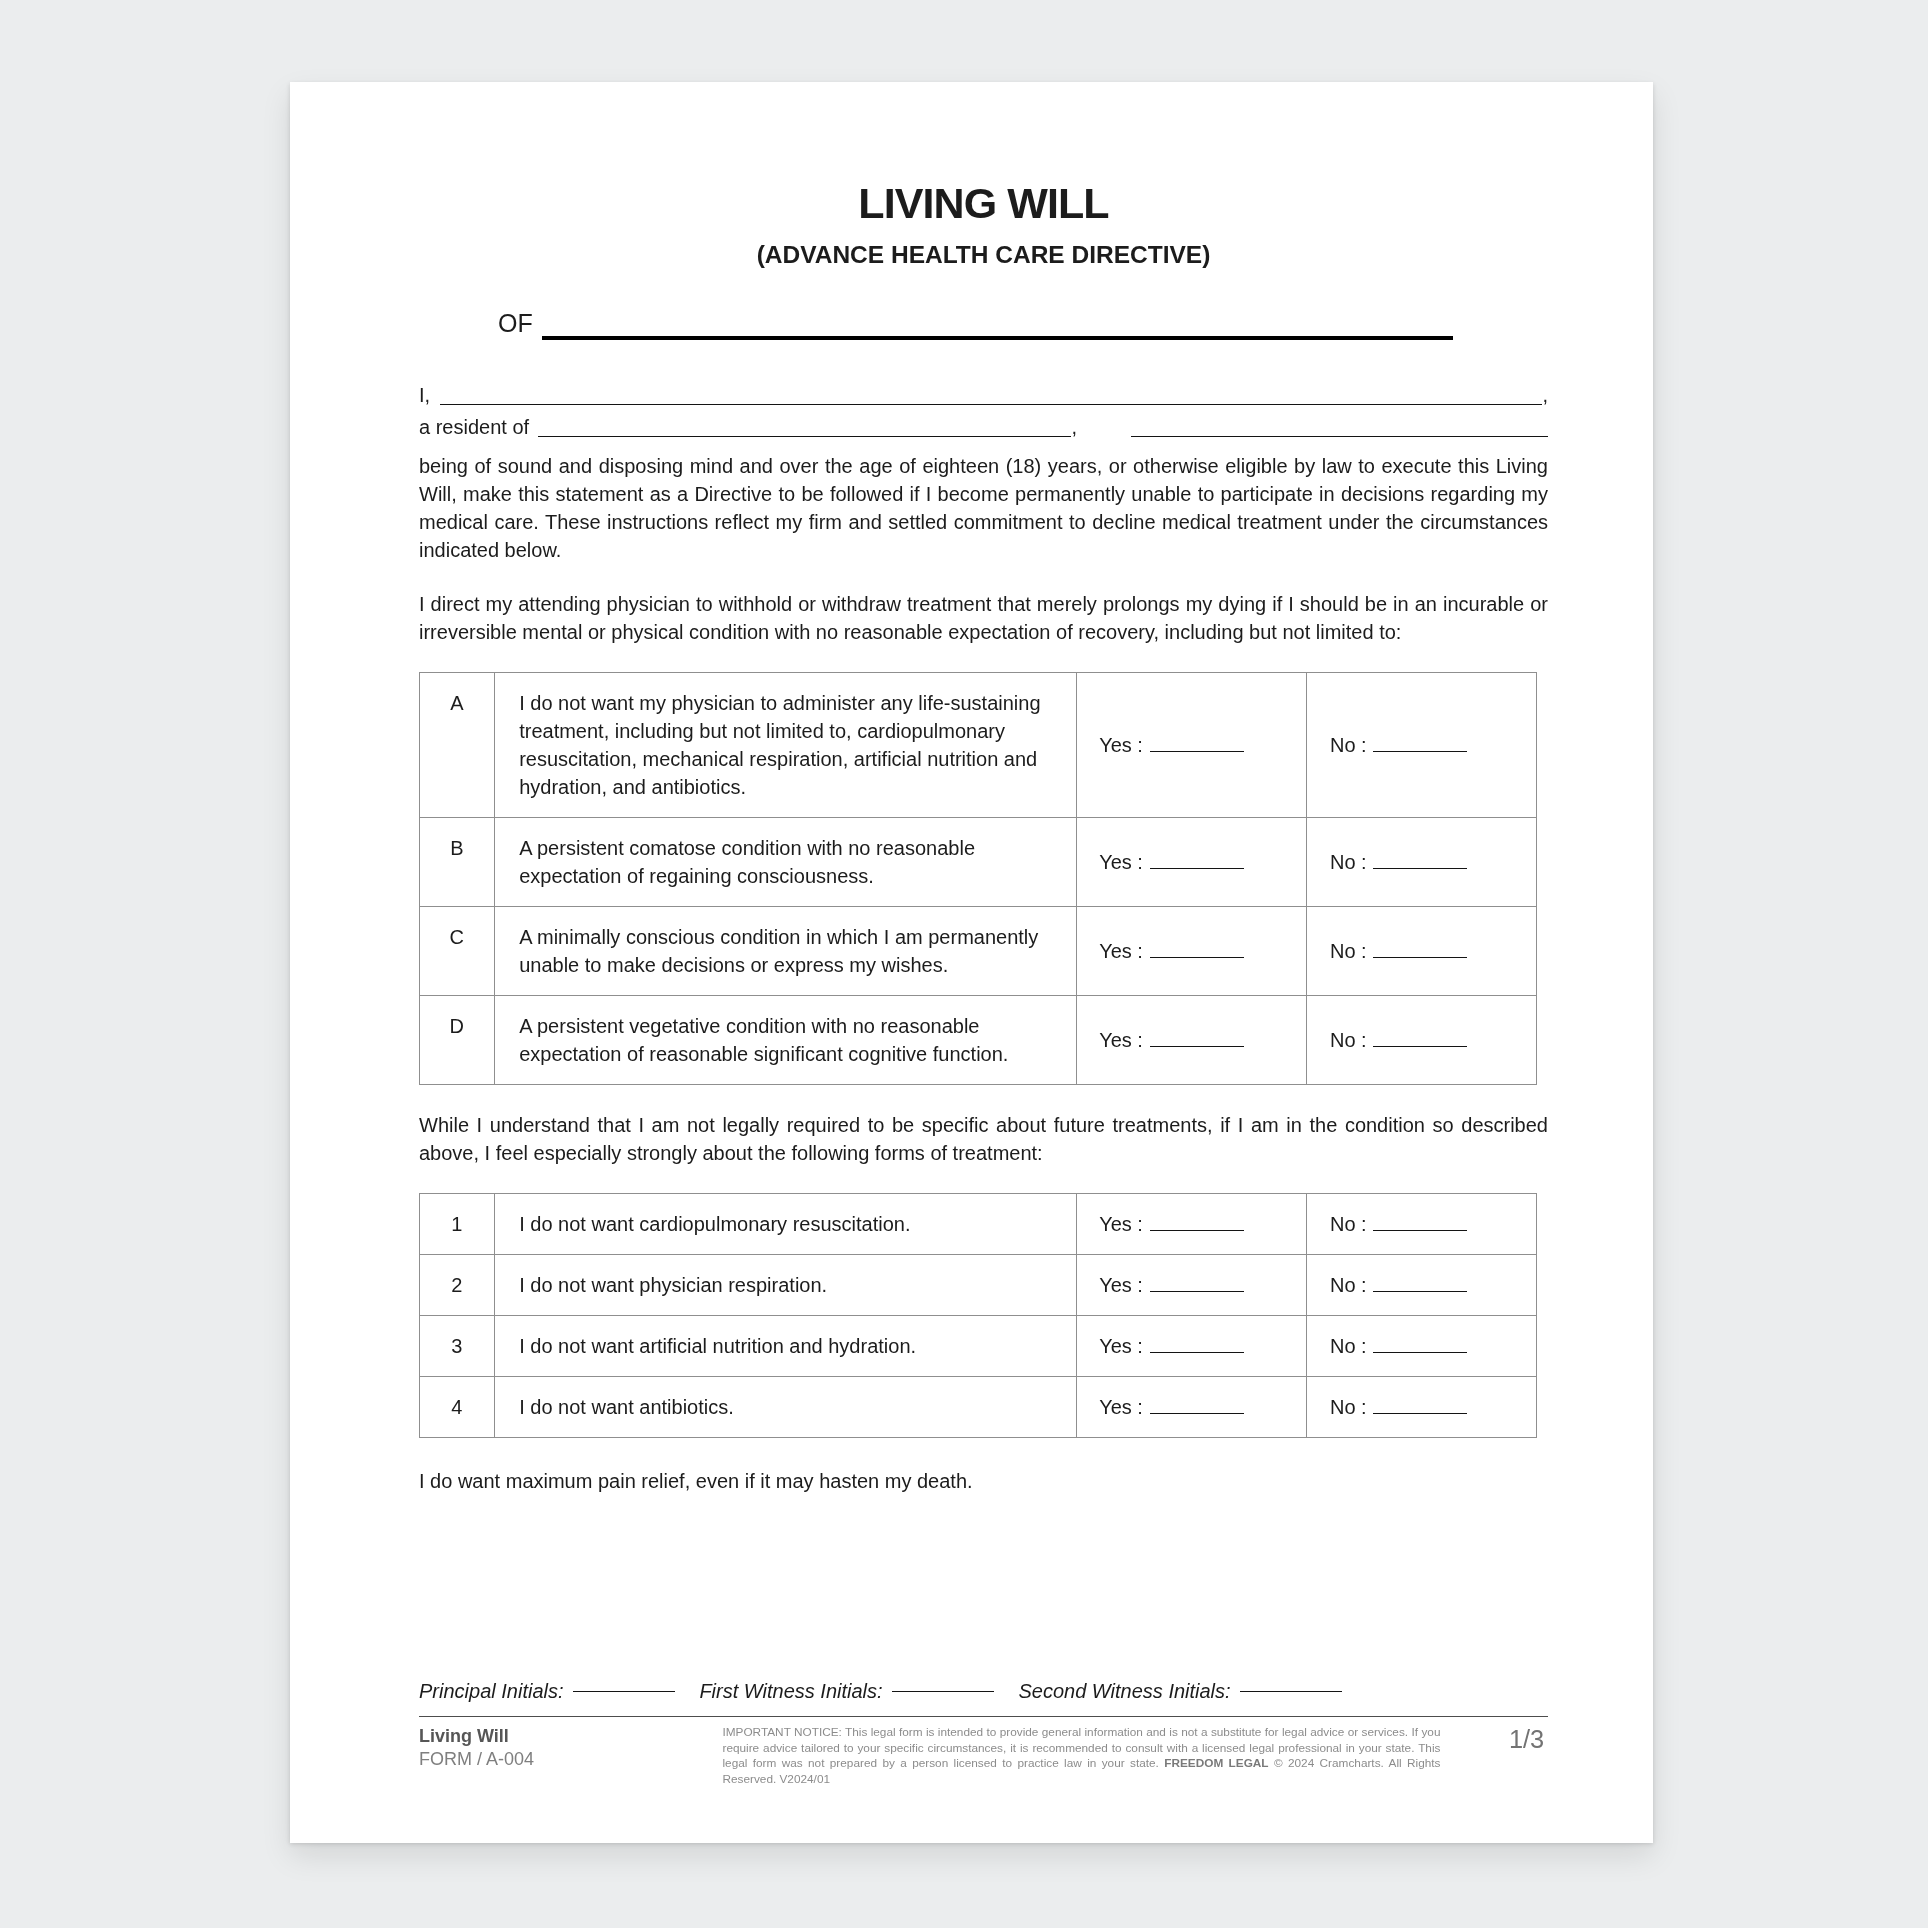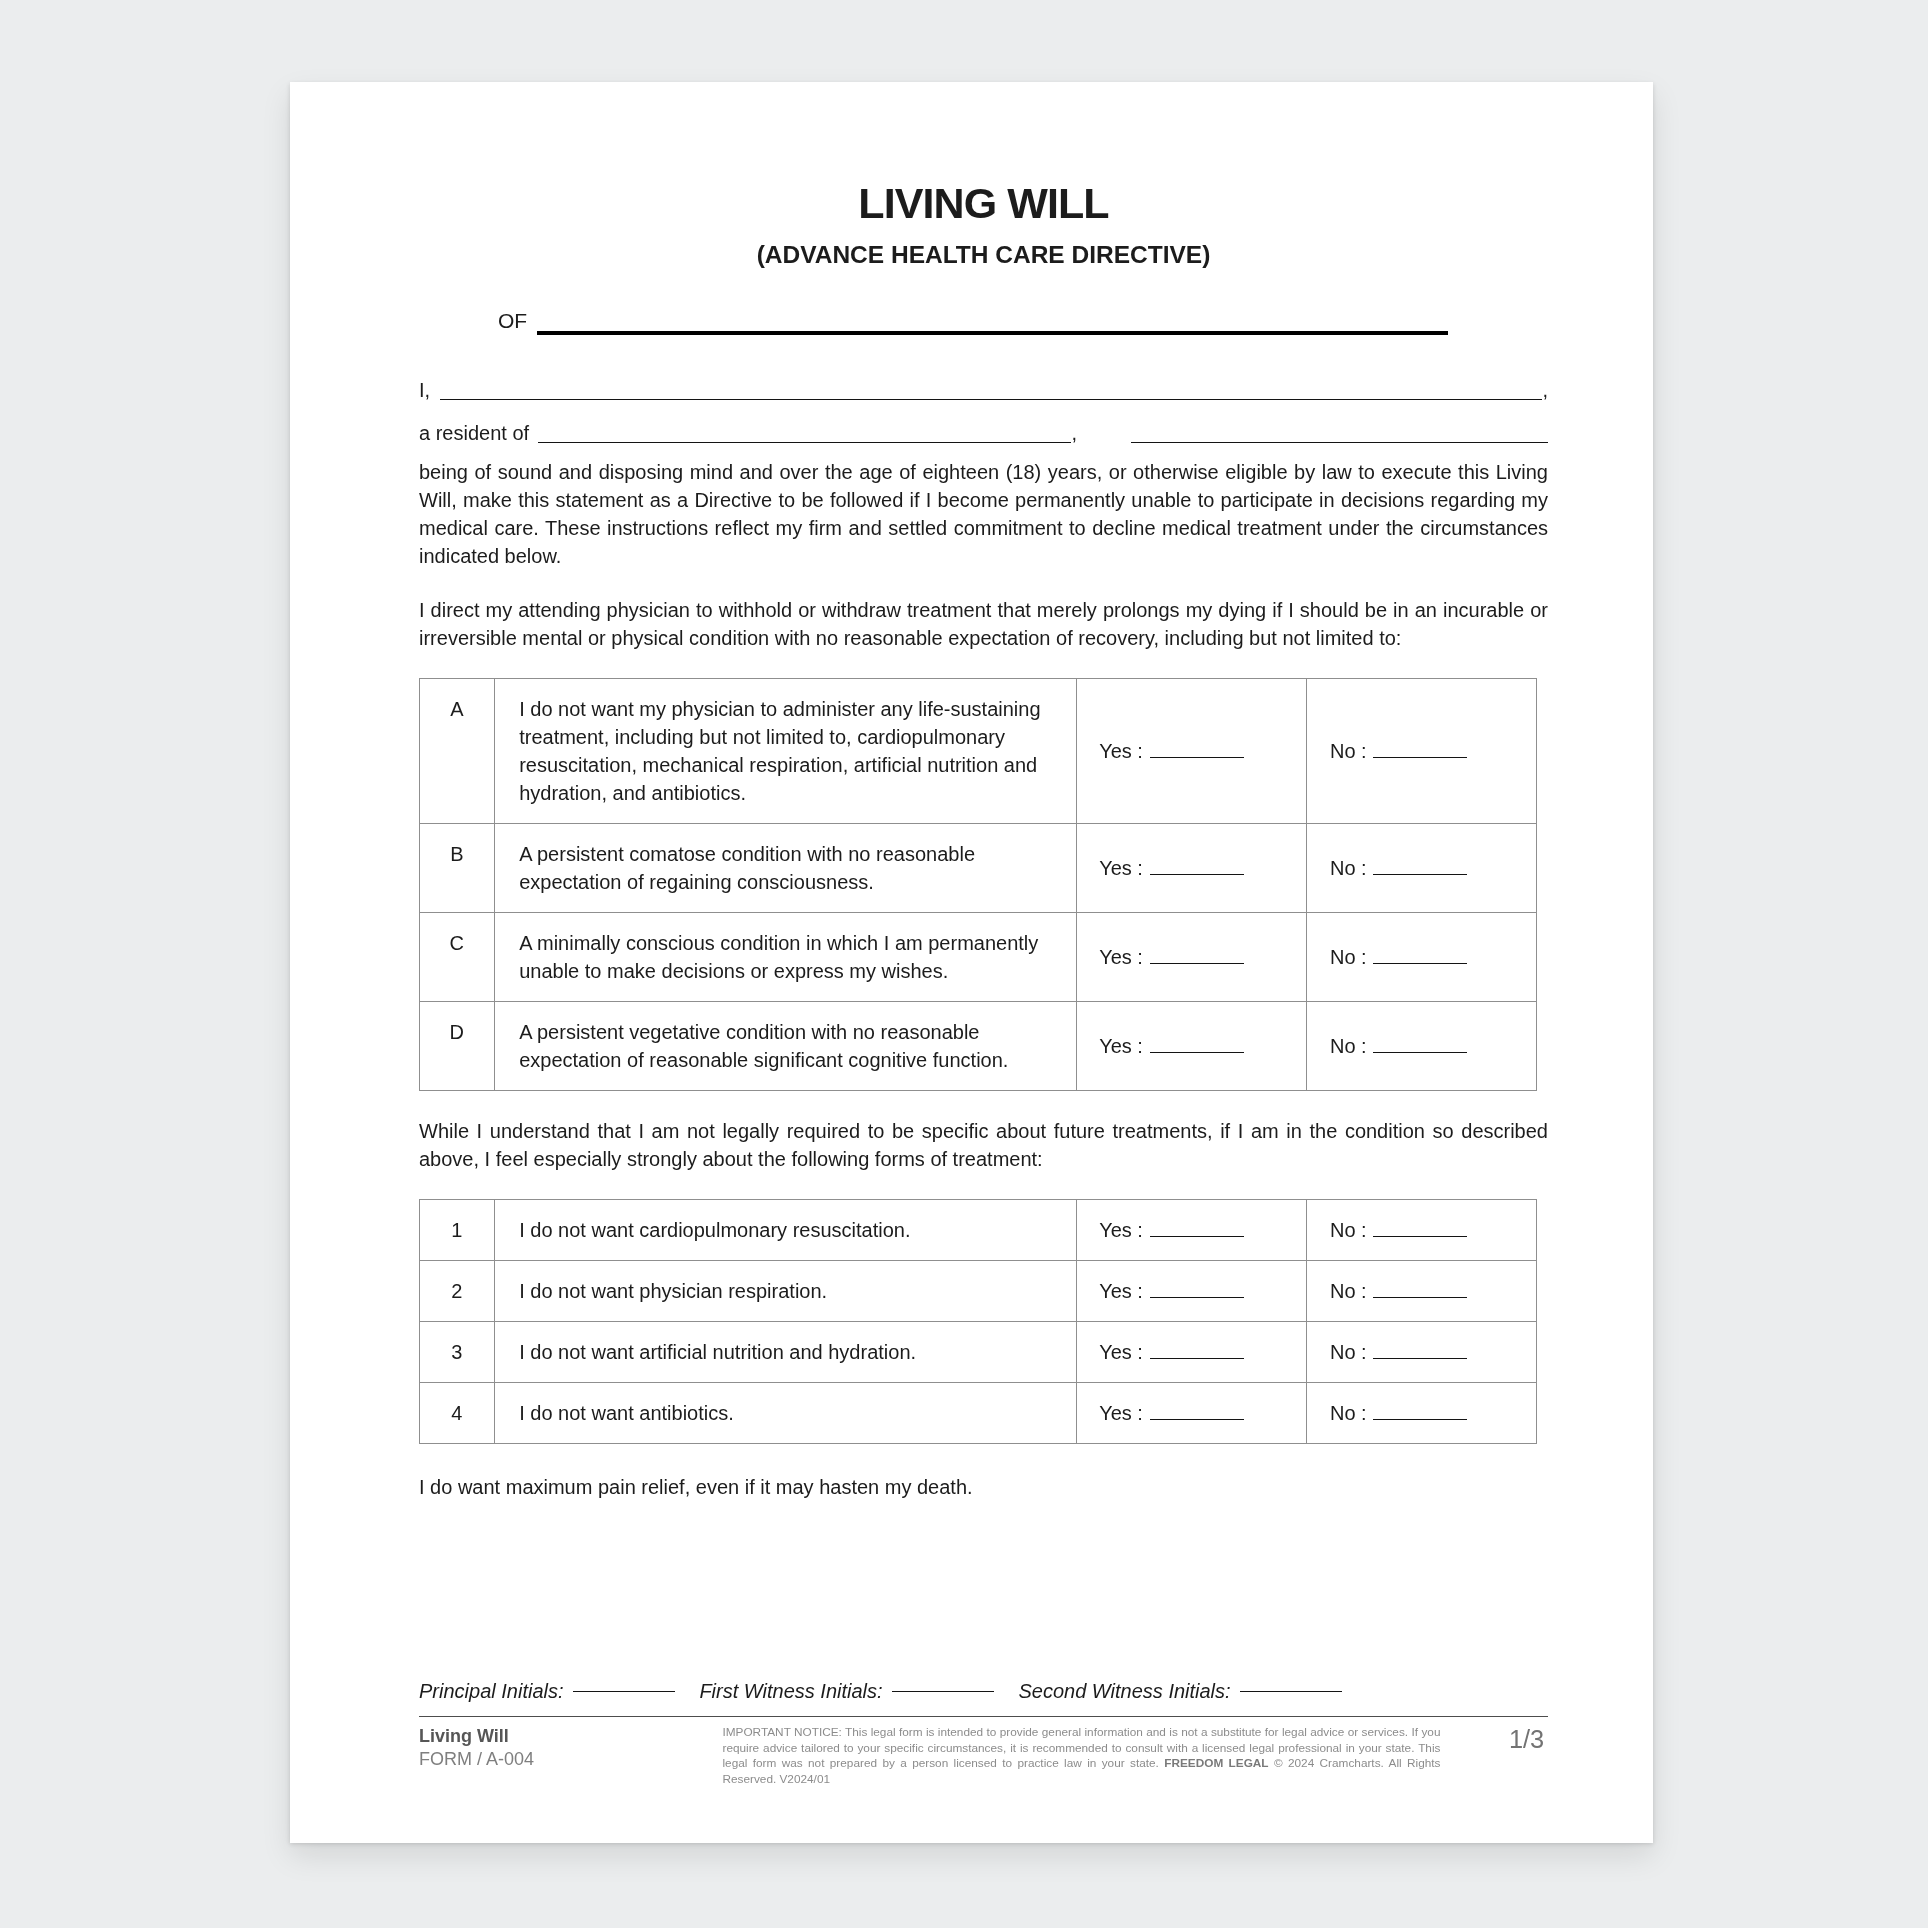--- a/index.html
+++ b/index.html
@@ -34,29 +34,29 @@
   p.para { font-size: 20px; line-height: 28px; text-align: justify; }
 
   .fill-line { display: flex; align-items: flex-end; font-size: 20px; line-height: 28px; }
   .fill-line .lbl { white-space: nowrap; }
   .blank {
     border-bottom: 1.9px solid #141414;
     height: 3.8px;
     margin: 0 0 3.8px 9.4px;
   }
   .blank.grow { flex: 1 1 auto; }
-  .of-line { margin-top: 40px; padding-left: 79px; display: flex; align-items: flex-end; font-size: 21px; }
+  .of-line { margin-top: 40px; padding-left: 79px; display: flex; align-items: flex-end; font-size: 25px; }
   .of-blank {
     width: 911px;
     border-bottom: 4.7px solid #000000;
     height: 5.6px;
     margin: 0 0 -1.9px 9.4px;
   }
   .i-line { margin-top: 43px; }
-  .resident-line { margin-top: 15px; }
+  .resident-line { margin-top: 4px; }
   .intro { margin-top: 11.3px; }
   .direct-para { margin-top: 26px; }
 
   table.form-table {
     border-collapse: collapse;
     width: 1118px;
     margin-top: 26px;
     font-size: 20px;
     line-height: 28px;
   }

